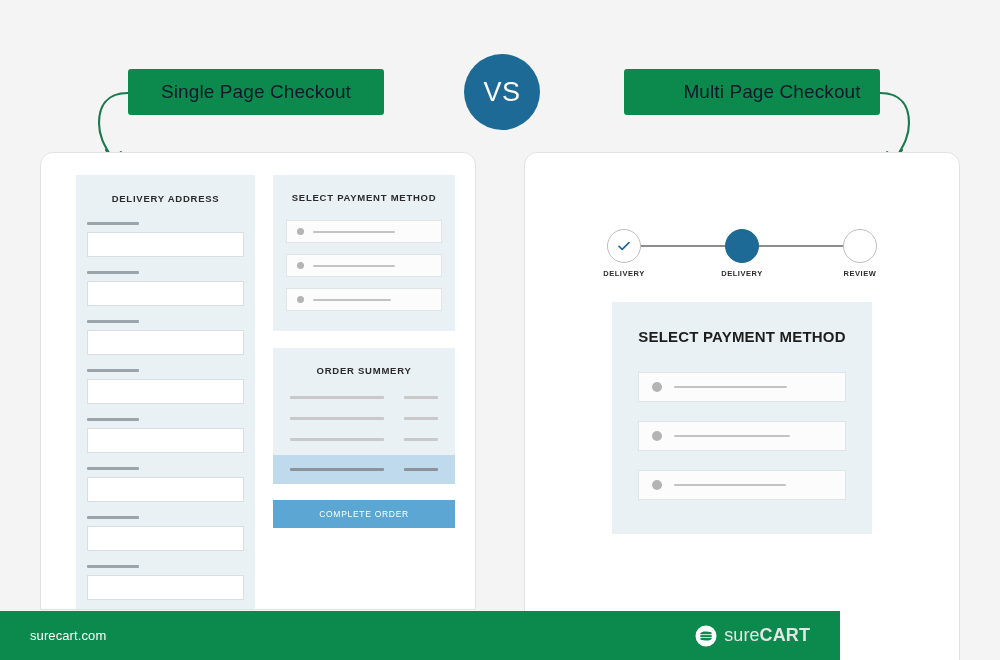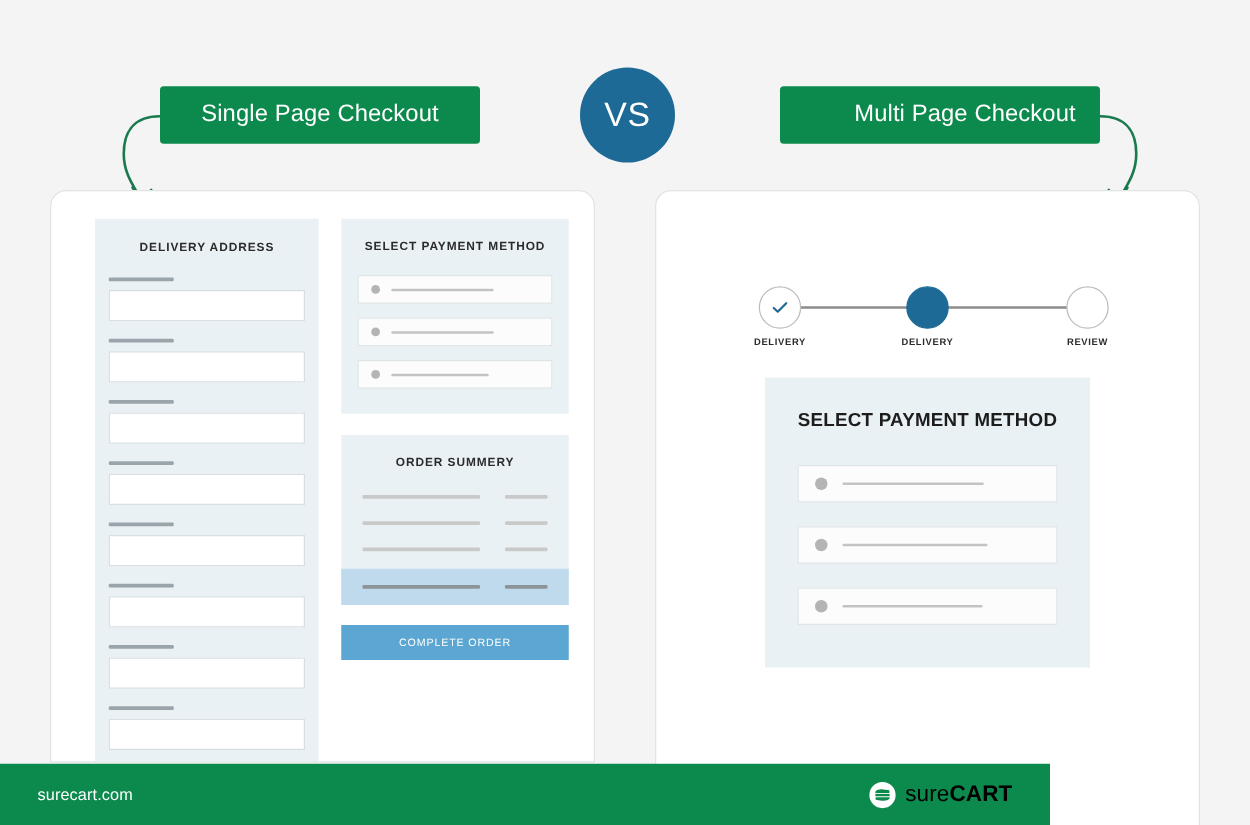--- a/index.html
+++ b/index.html
@@ -26,21 +26,21 @@
 
   
   .label-pill {
     position: absolute;
     height: 46px;
     background: #0c8a4d;
     border-radius: 3px;
     display: flex;
     align-items: center;
     justify-content: center;
-    color: #ffffff;
+    color: #0f172a;
     font-size: 19px;
     letter-spacing: 0.1px;
   }
   #pill-single { left: 128px; top: 69px; width: 256px; }
   #pill-multi  { left: 624px; top: 69px; width: 256px; padding-left: 40px; }
 
   .vs-circle {
     position: absolute;
     left: 464px;
     top: 54px;
@@ -210,21 +210,21 @@
   }
   .step {
     position: absolute;
     top: 0;
     width: 64px;
     margin-left: -32px;
     text-align: center;
   }
   #step-delivery { left: 17px; }
   #step-payment  { left: 135px; }
-  #step-review   { left: 263px; }
+  #step-review   { left: 253px; }
 
   .step-circle {
     width: 34px;
     height: 34px;
     border-radius: 50%;
     margin: 0 auto;
     position: relative;
     display: flex;
     align-items: center;
     justify-content: center;
@@ -300,21 +300,21 @@
     color: #ffffff;
     font-size: 13px;
     letter-spacing: 0.1px;
   }
   .logo {
     display: flex;
     align-items: center;
     gap: 7px;
   }
   .logo-text {
-    color: #000000;
+    color: #e5e5e5;
     font-size: 18px;
     letter-spacing: 0.1px;
   }
   .logo-text .lt-light { font-weight: 400; }
   .logo-text .lt-bold  { font-weight: bold; }
 </style>
 </head>
 <body>
 
 <div class="stage">

